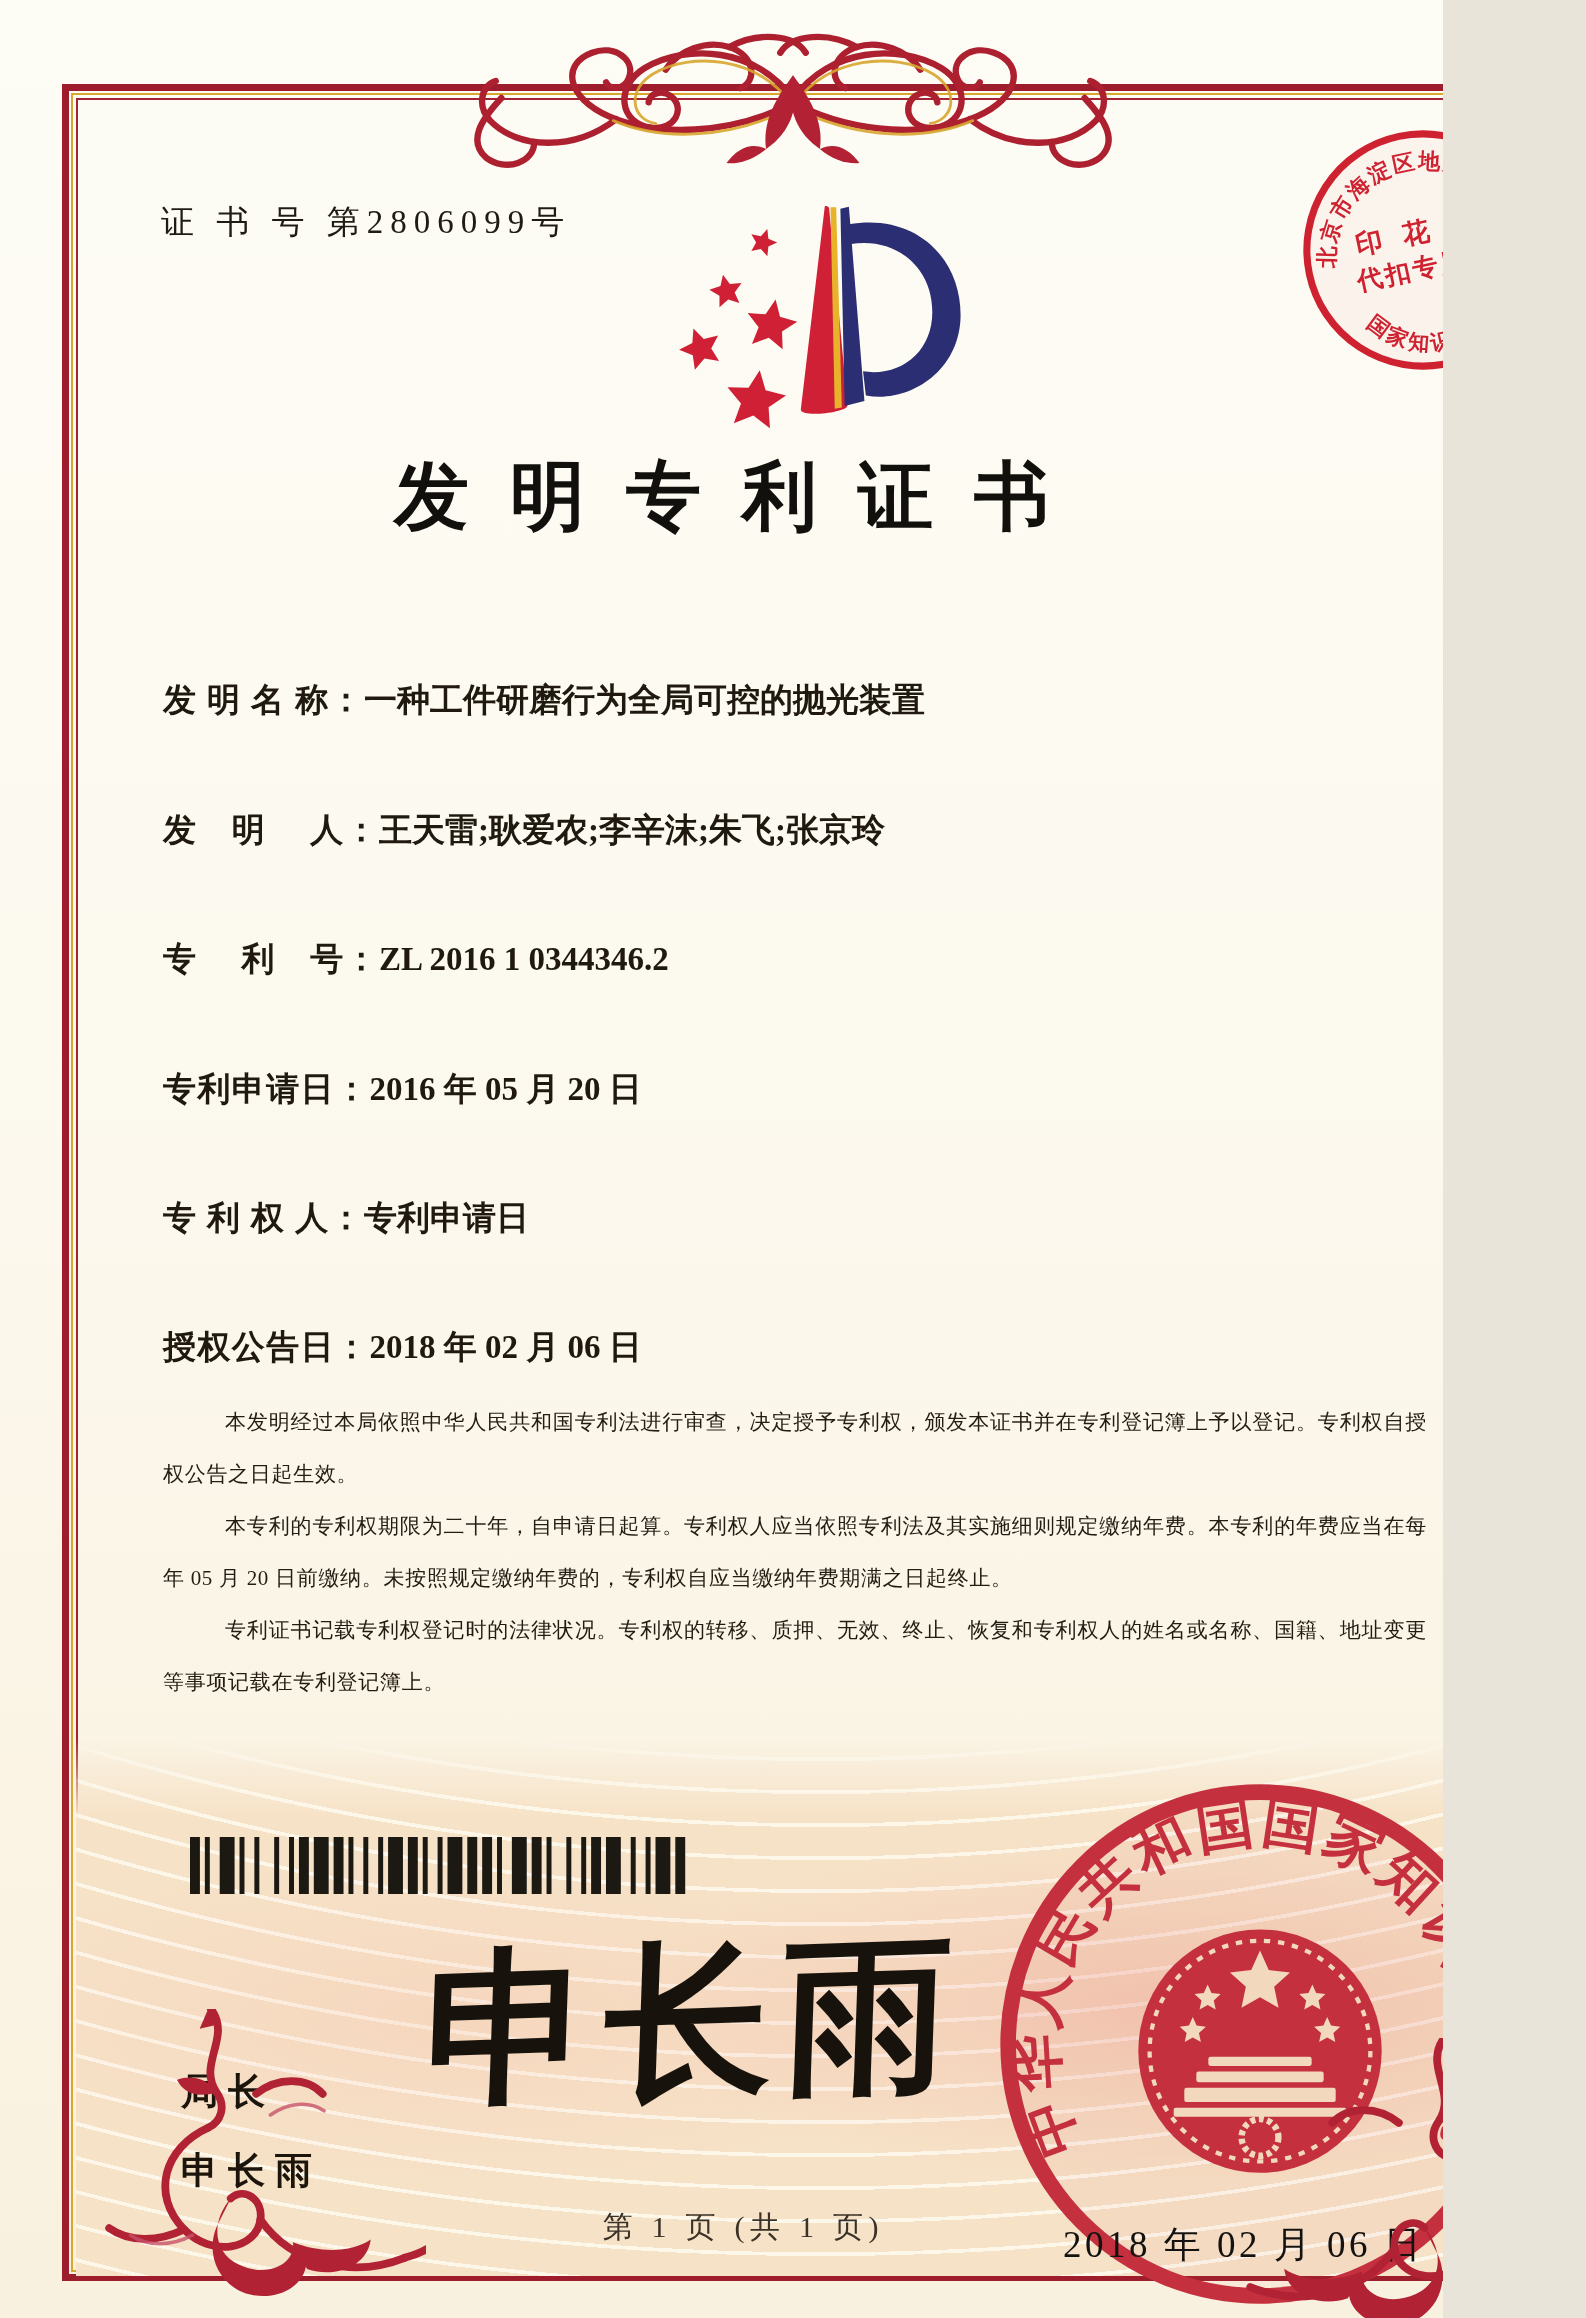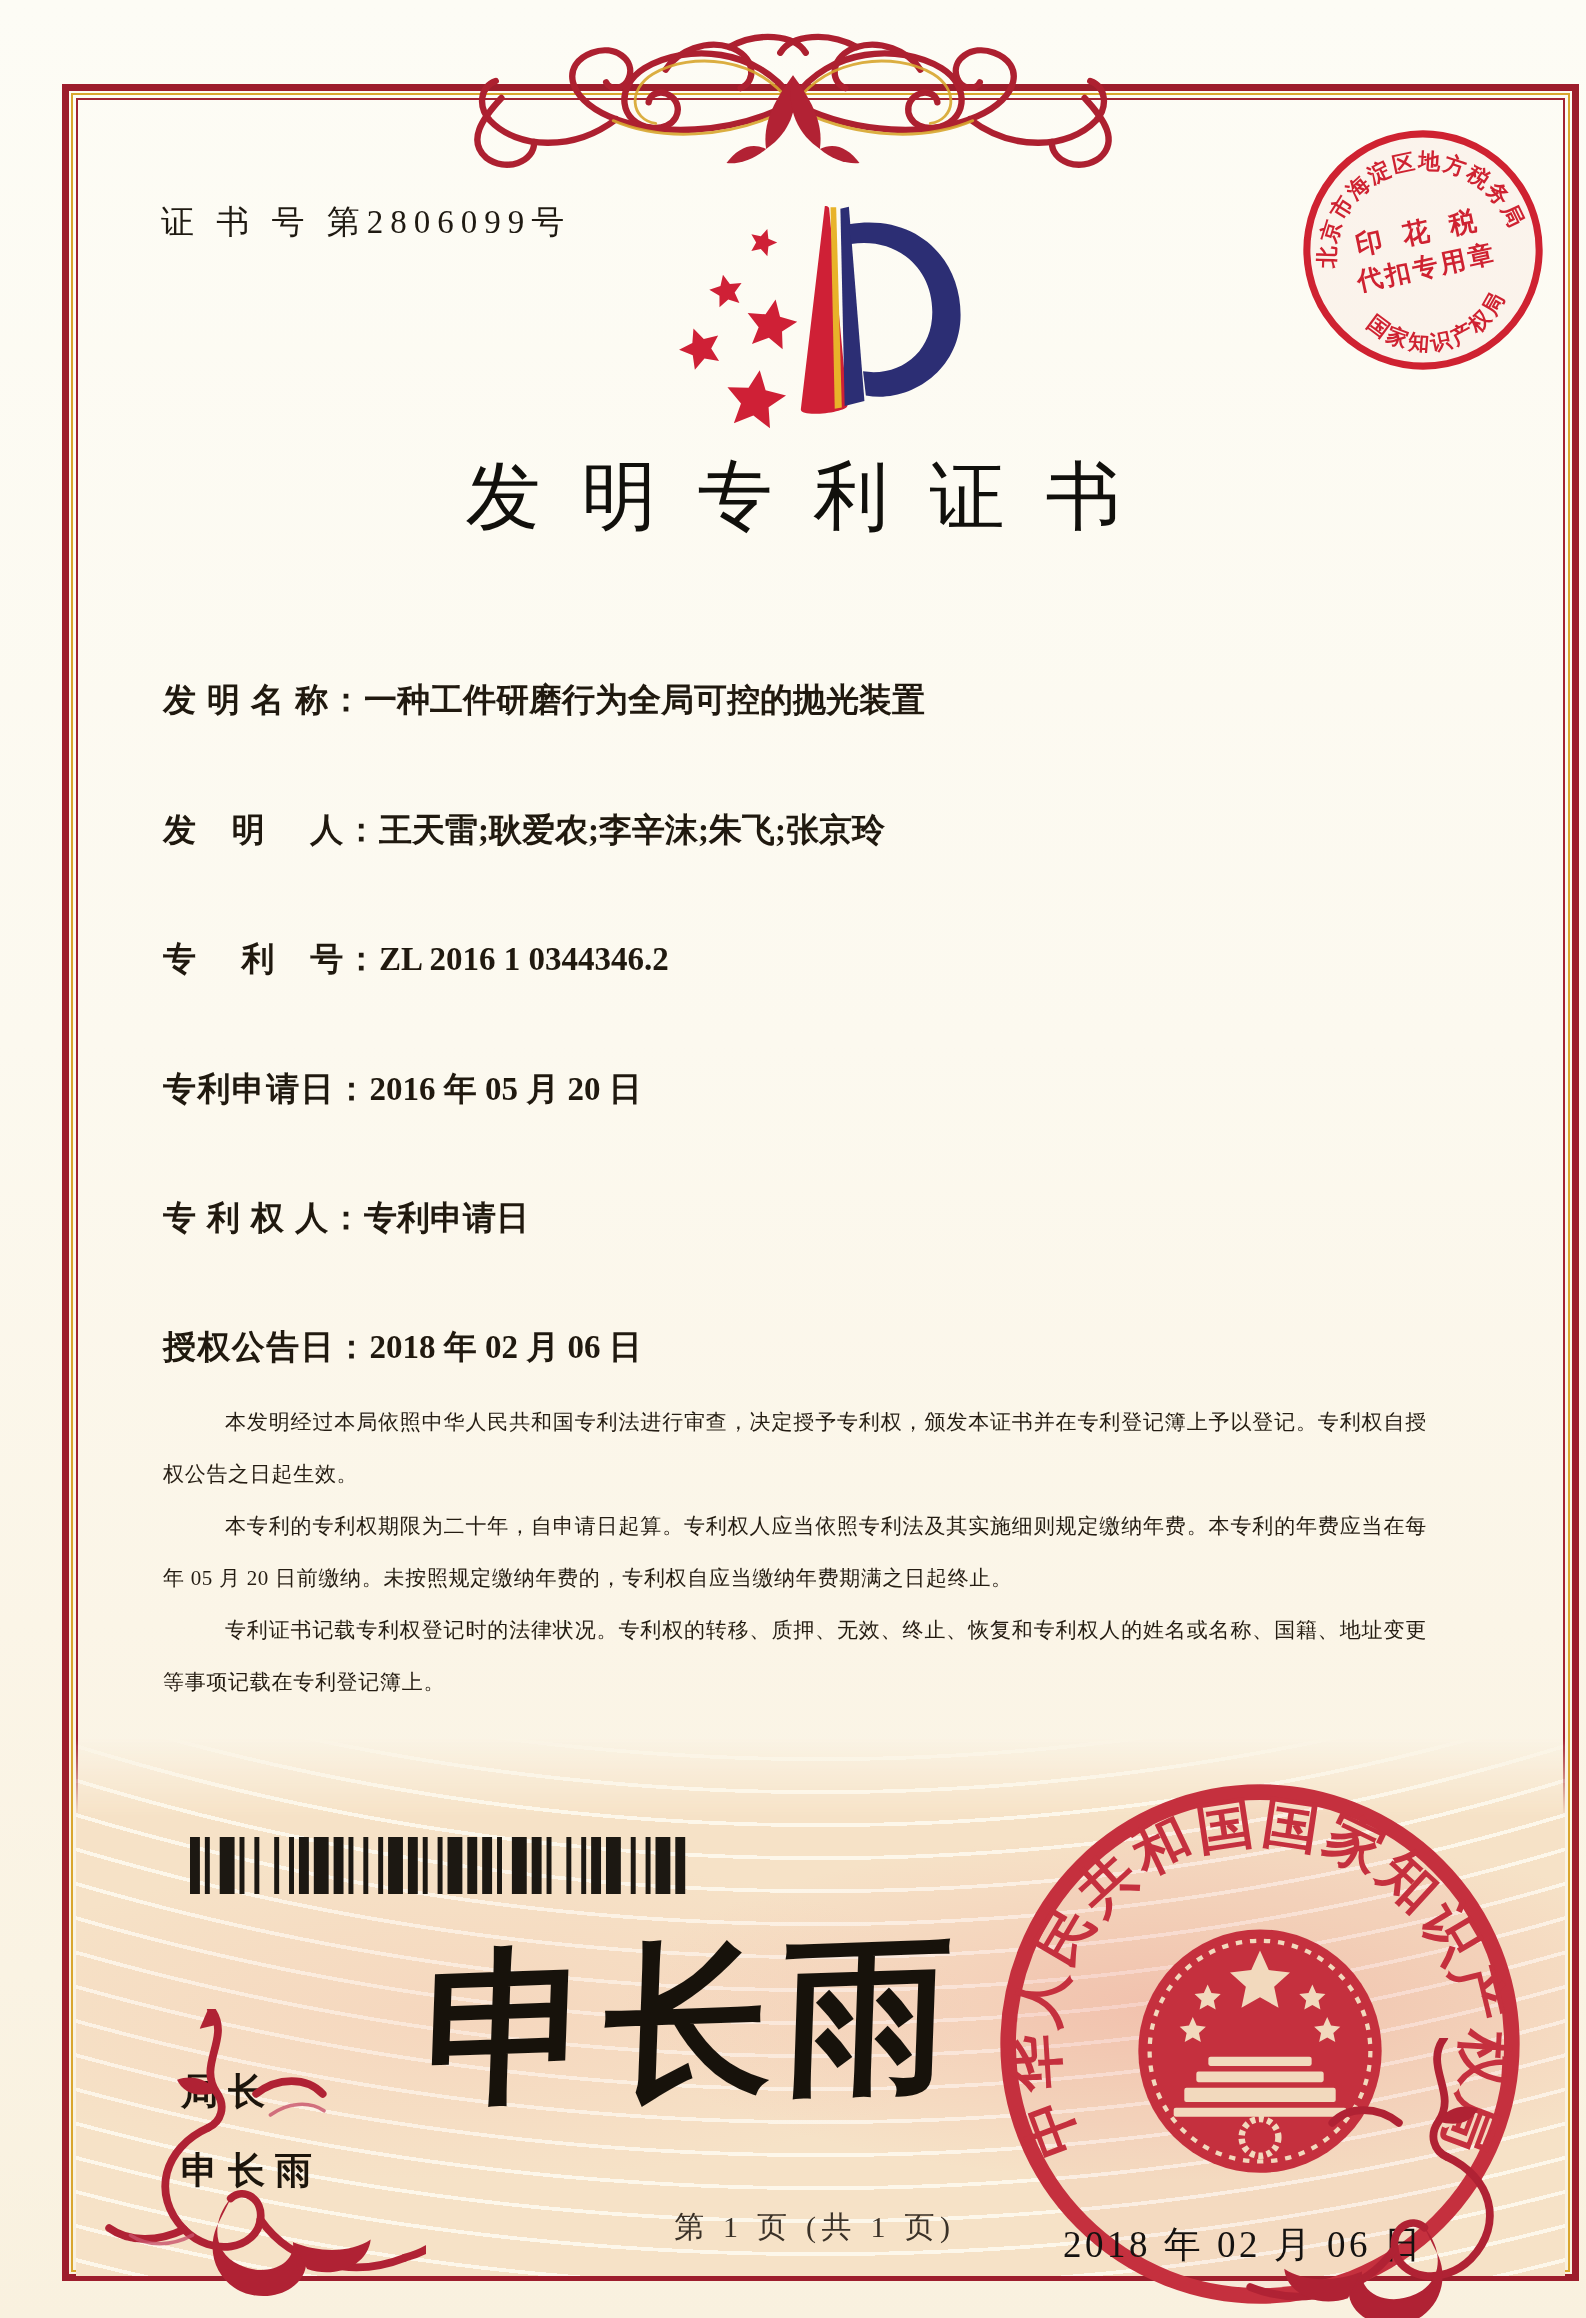--- a/index.html
+++ b/index.html
@@ -1,38 +1,38 @@
 <!DOCTYPE html>
 <html style="font-size:11.3px"><head>
 <meta charset="utf-8">
 <style>
   html,body{margin:0;padding:0;background:#e8e4da;}
   .page{
-    position:relative; width:1586px; height:2319px; overflow:hidden;
+    position:relative; width:1443px; height:2319px; overflow:hidden;
     background:linear-gradient(180deg,#fdfcf5 0%,#fcf9ef 45%,#fbf5e7 70%,#f9f1df 100%);
     font-family:"Liberation Serif","DejaVu Serif",serif;
     color:#241d15;
   }
   
   .frame{position:absolute;left:62px;top:84px;width:1503px;height:2183px;border:7.8px solid #9d1d2c;}
   .frame-gold{position:absolute;inset:2.1px;border:2.8px solid #d9a62e;}
   .frame-inner{position:absolute;inset:2.8px;border:2.1px solid #a32233;}
   
   .waves{
     position:absolute;left:76px;top:1738px;width:1489px;height:538px;
     background:
       radial-gradient(52% 45% at 74% 50%, rgba(238,150,140,.34), rgba(238,150,140,0) 72%),
       radial-gradient(48% 42% at 26% 52%, rgba(244,188,168,.30), rgba(244,188,168,0) 72%),
       repeating-radial-gradient(circle at 50% -2406px, #f6e2c7 0 16.3px, #fdf7ea 16.3px 20px, #f6e2c7 20px 33px);
     -webkit-mask-image:linear-gradient(180deg,transparent 0,#000 78px);
             mask-image:linear-gradient(180deg,transparent 0,#000 78px);
   }
   
   .cert-no{position:absolute;left:161px;top:200px;font-size:33px;letter-spacing:7px;color:#1f1a12;}
-  .title{position:absolute;left:0;right:0;top:447px;text-align:center;font-size:75px;font-weight:400;
+  .title{position:absolute;left:0;right:0;top:447px;text-align:center;font-size:75px;font-weight:700;
          letter-spacing:41px;padding-left:41px;color:#11100c;}
   .field{position:absolute;left:163px;font-size:33px;white-space:nowrap;color:#20190f;font-weight:bold;}
   .field .flabel{letter-spacing:1.4px;}
   .paras{position:absolute;left:163px;top:1396px;width:1264px;font-size:21px;line-height:52px;
          letter-spacing:0.7px;color:#241c12;text-align:justify;}
   .paras p{margin:0;text-indent:62px;}
   .director{position:absolute;left:181px;top:2067px;font-size:37px;font-weight:700;letter-spacing:10px;color:#1c150c;}
   .director2{position:absolute;left:181px;top:2146px;font-size:37px;font-weight:700;letter-spacing:10px;color:#1c150c;}
   .signature{
     position:absolute;left:425px;top:1911px;font-size:168px;letter-spacing:11.3px;color:#17120b;

